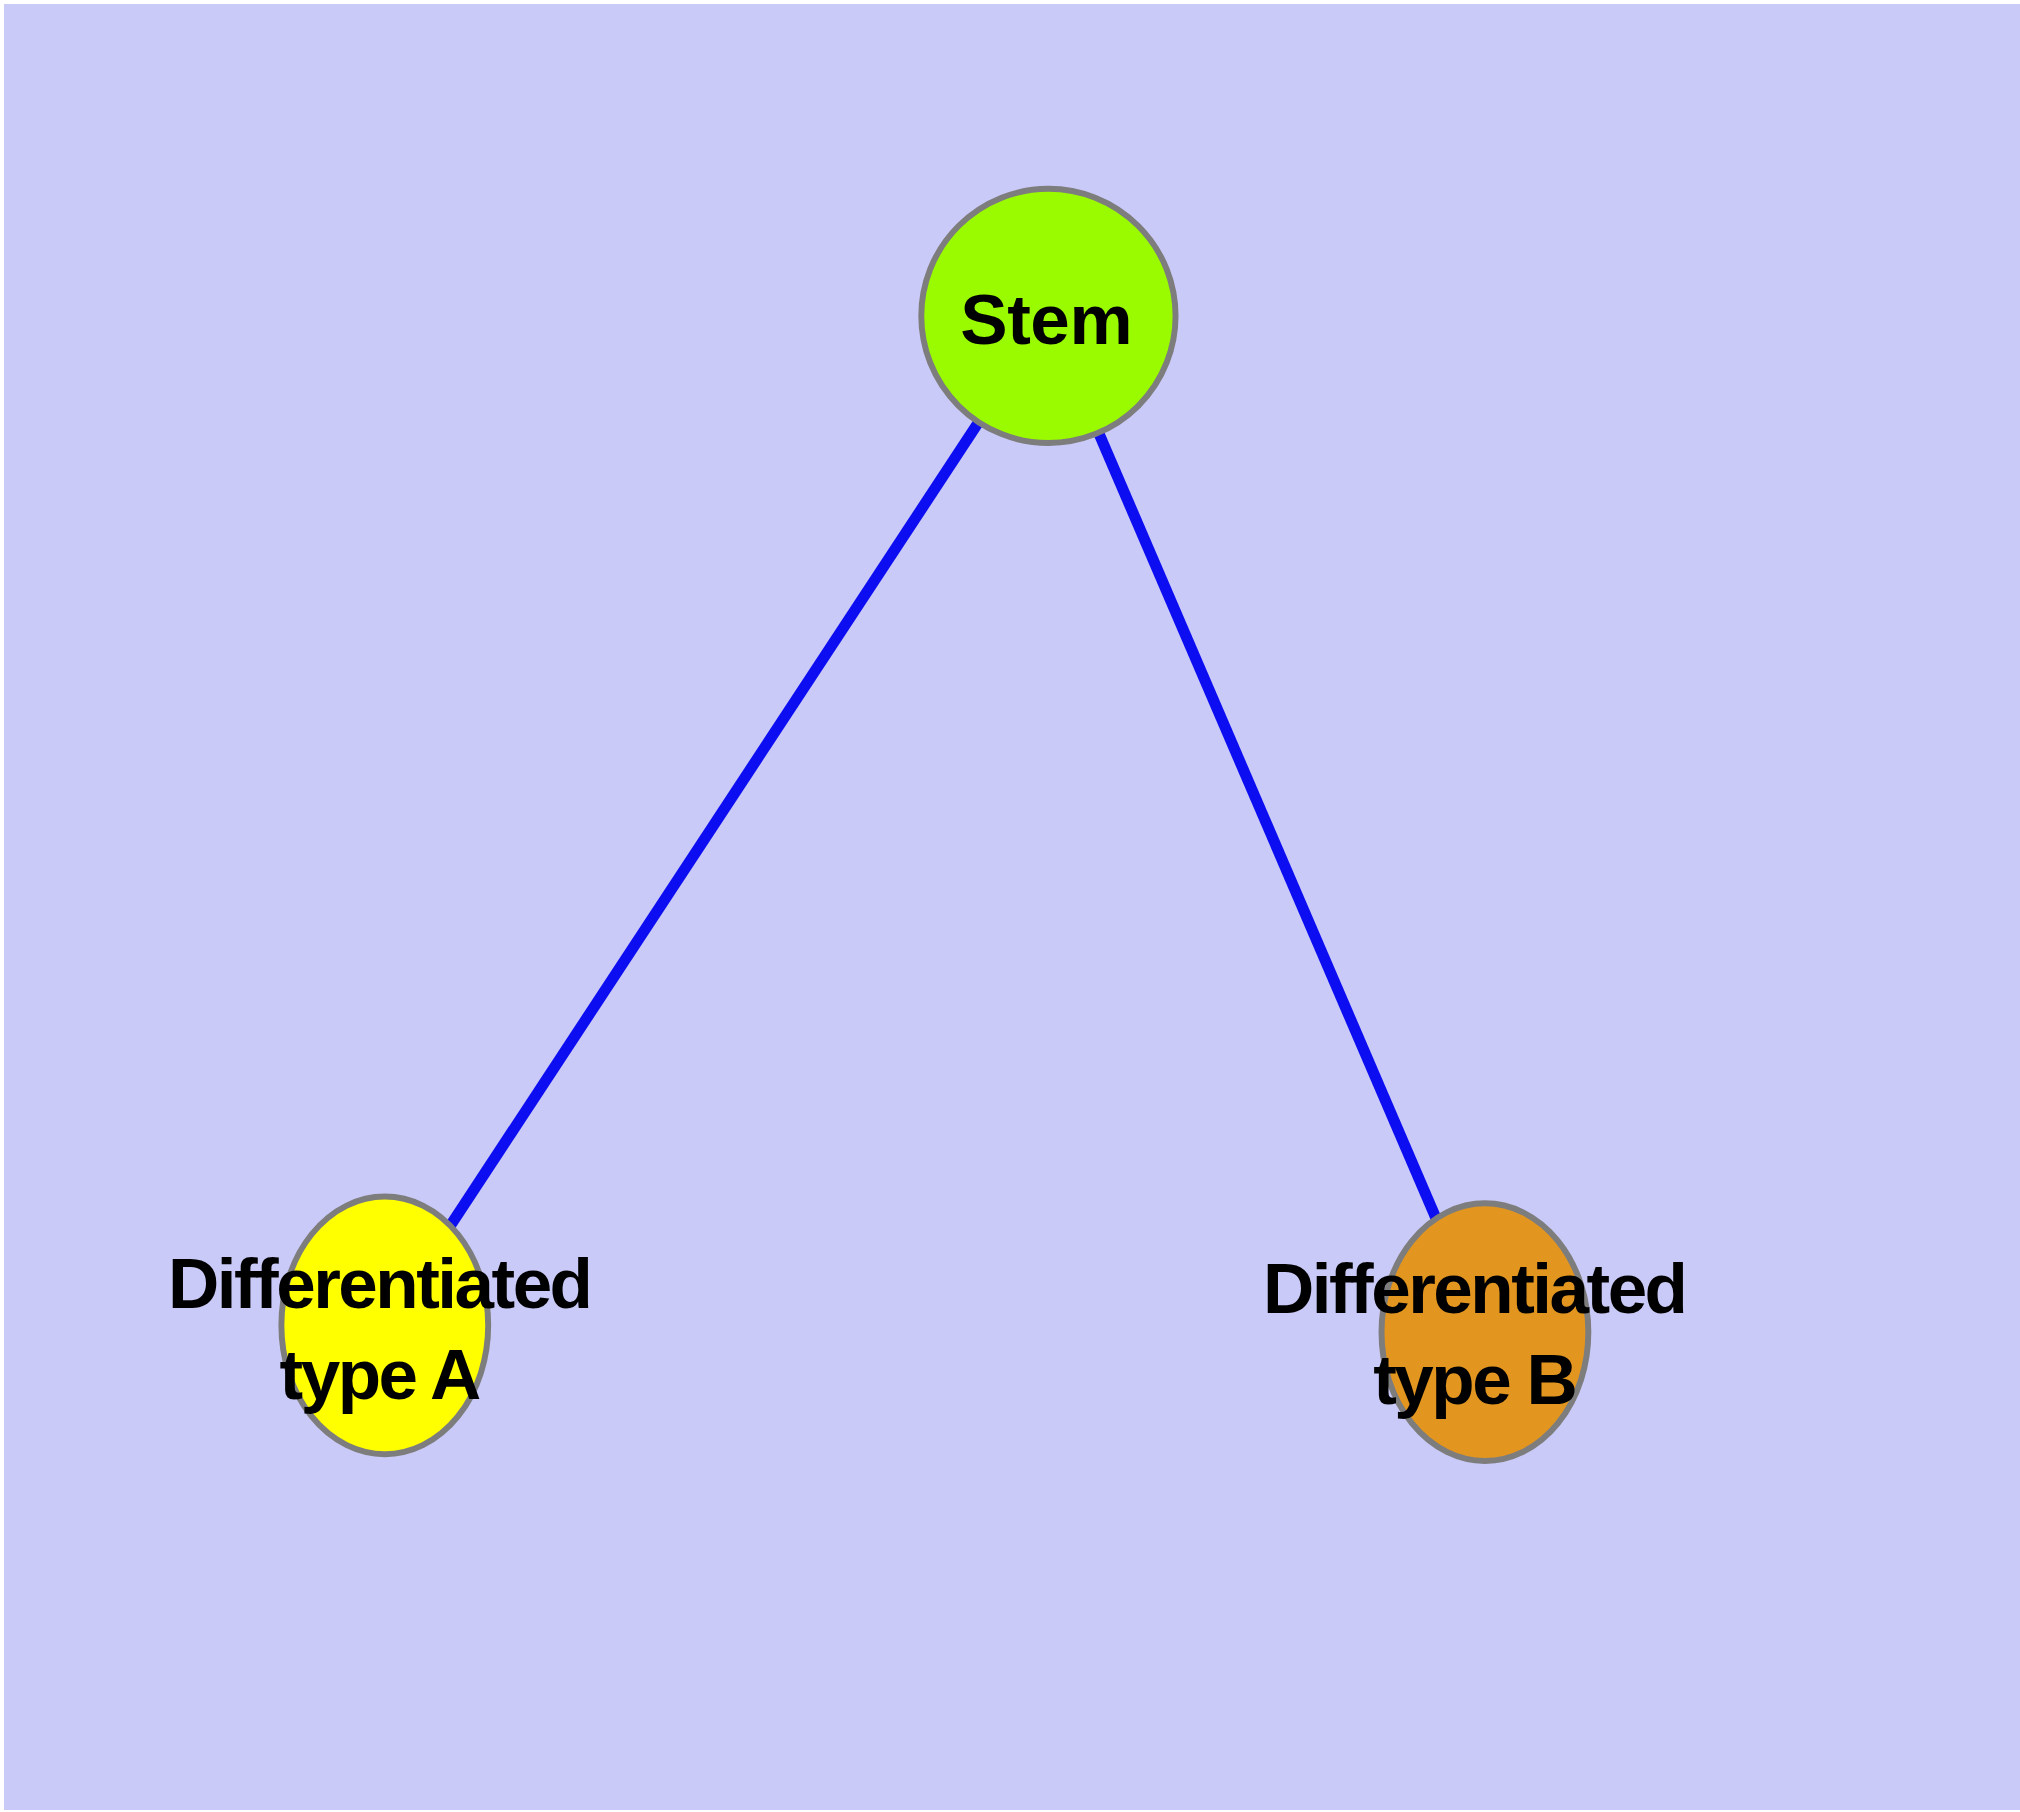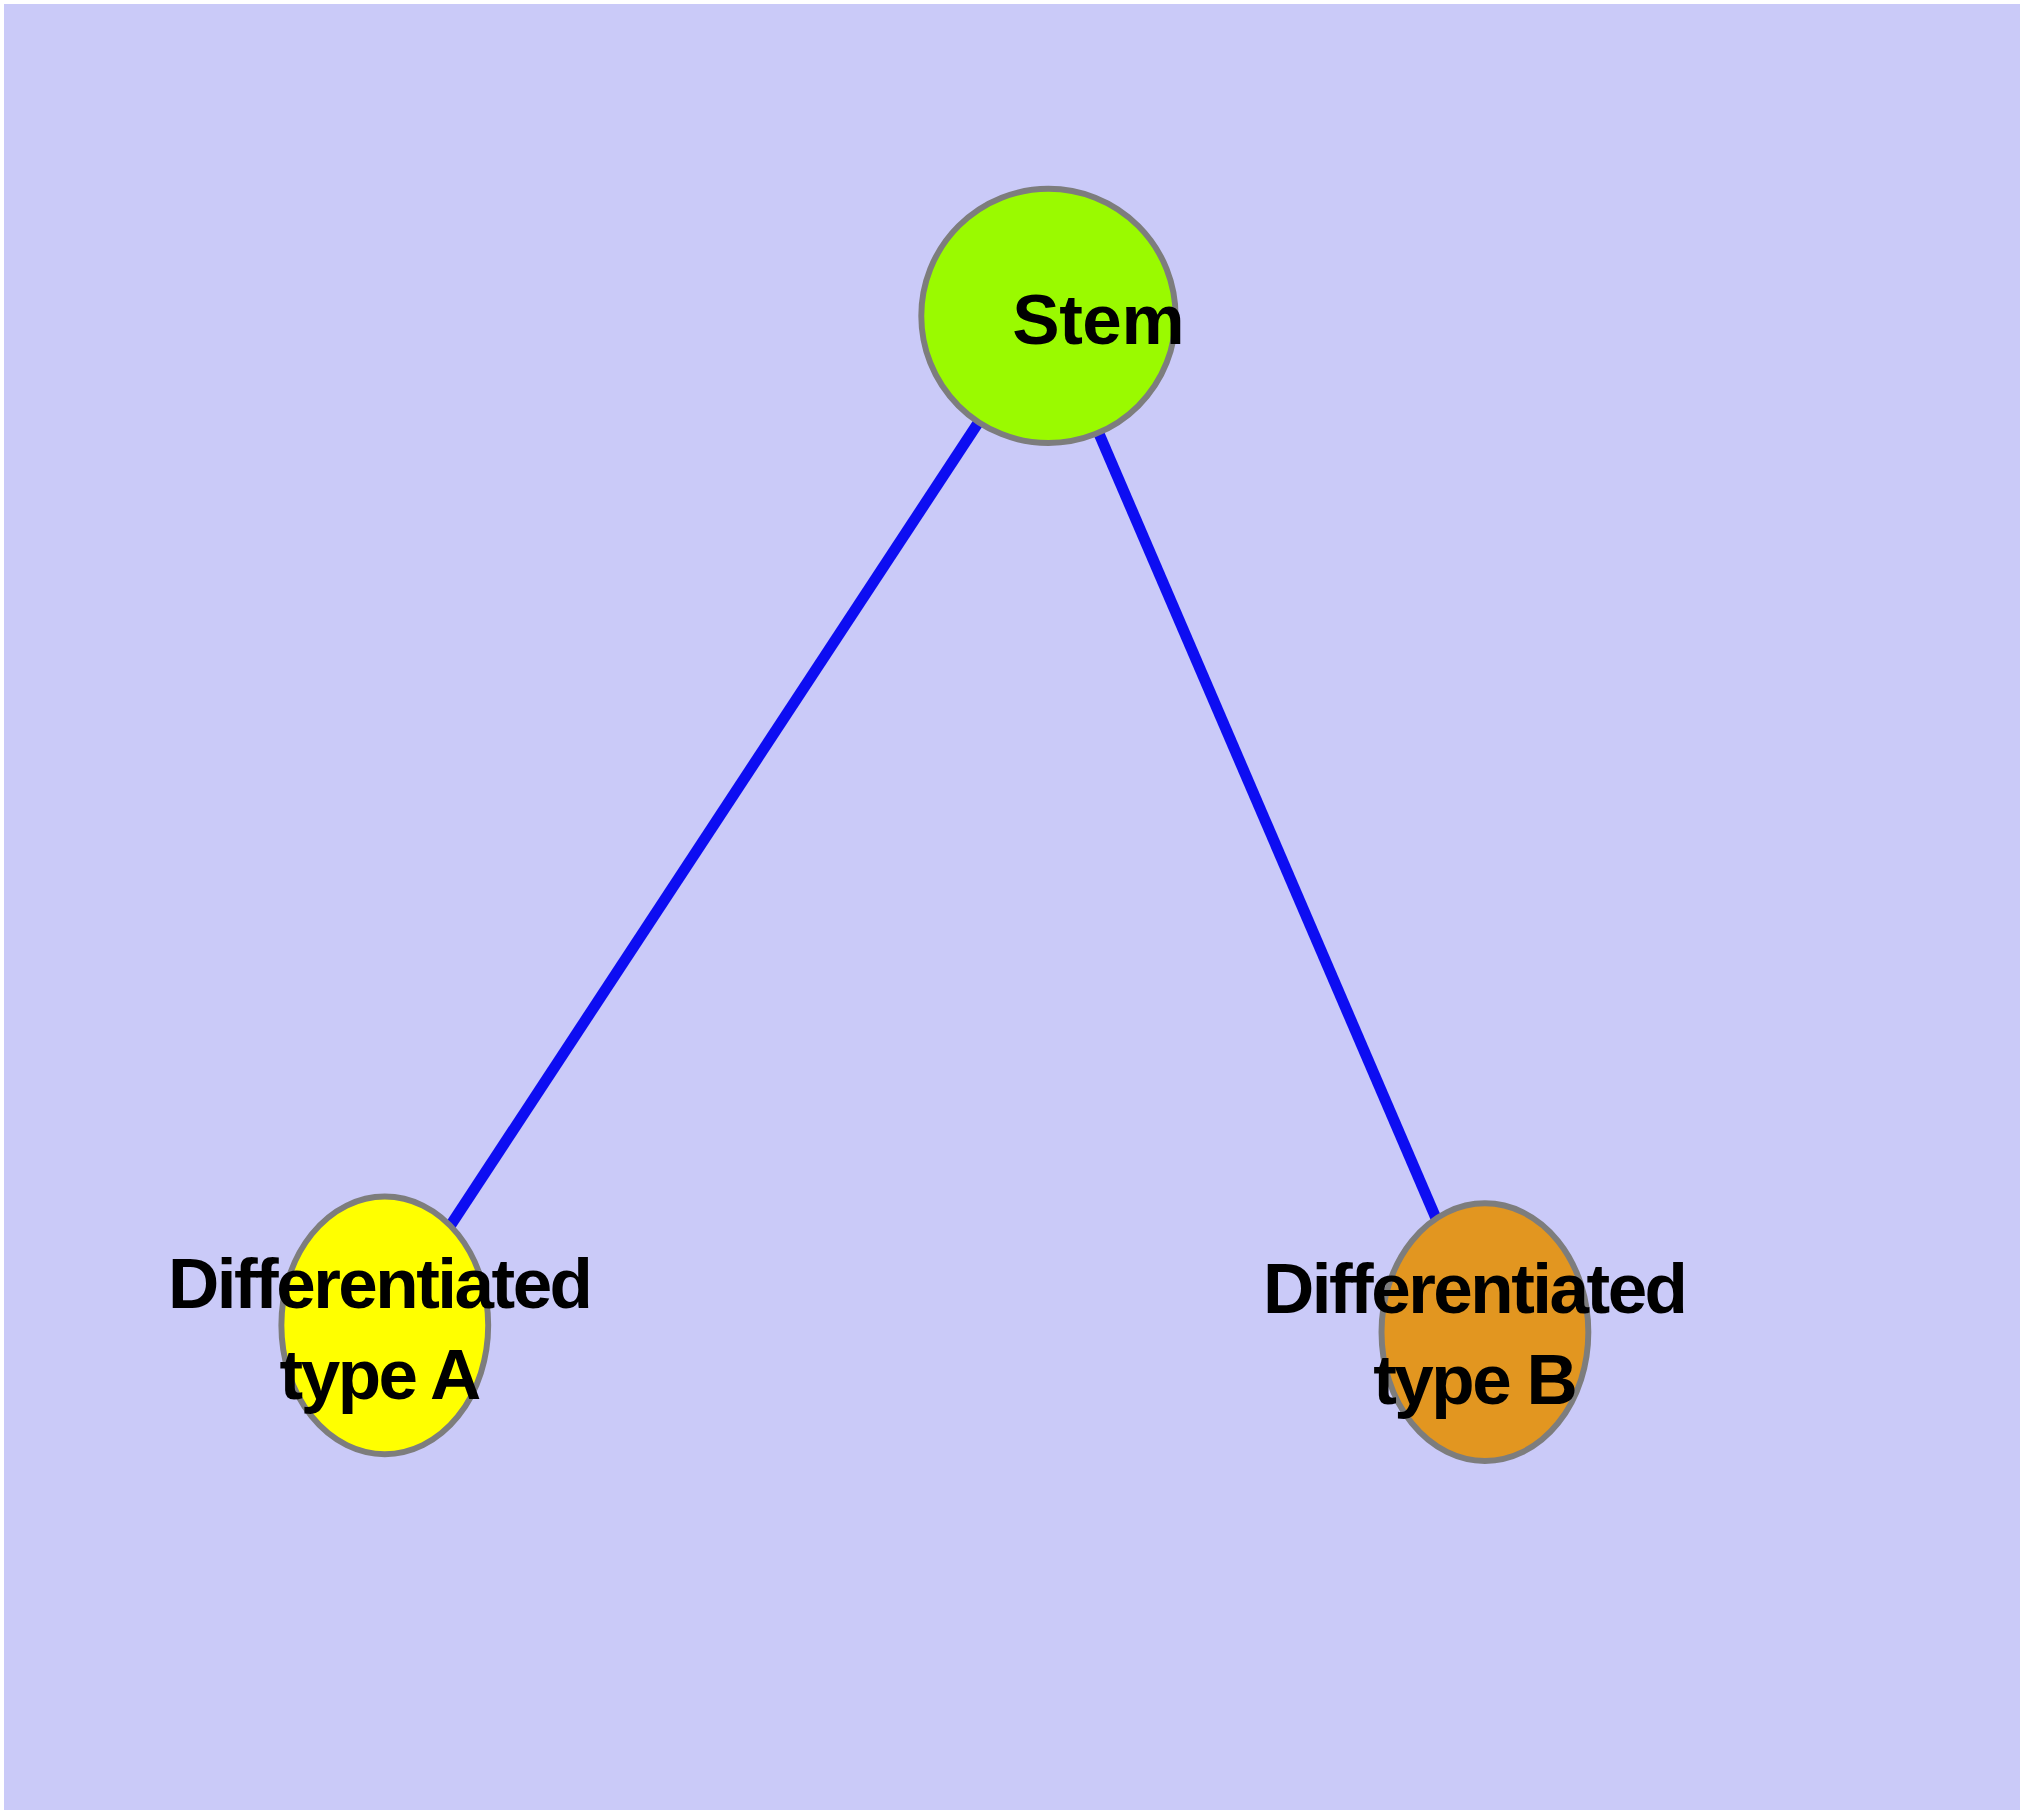--- a/index.html
+++ b/index.html
@@ -55,21 +55,21 @@
     <svg class="diagram-svg" viewBox="0 0 2379 2130">
 
       <line x1="1232" y1="368" x2="449" y2="1559" stroke-width="13" stroke="#0d0df2"></line>
       <line x1="1232" y1="368" x2="1747" y2="1567" stroke-width="13" stroke="#0d0df2"></line>
 
       <circle class="node-shape" cx="1232" cy="368" r="150" stroke-width="7" fill="#9afa00" stroke="#7d7d7d"></circle>
       <ellipse class="node-shape" cx="449" cy="1559" rx="122" ry="152" stroke-width="7" fill="#ffff00" stroke="#7d7d7d"></ellipse>
       <ellipse class="node-shape" cx="1747" cy="1567" rx="122" ry="152" stroke-width="7" fill="#e29620" stroke="#7d7d7d"></ellipse>
     </svg>
 
-    <div class="node-label single" style="left: 1094px; top: 315px; color: rgb(0, 0, 0);">Stem</div>
+    <div class="node-label single" style="left: 1042px; top: 315px; color: rgb(0, 0, 0);">Stem</div>
 
     <div class="node-label" style="left: 375px; top: 1326px; color: rgb(0, 0, 0);">Differentiated
 type A</div>
 
     <div class="node-label" style="left: 1470px; top: 1331px; color: rgb(0, 0, 0);">Differentiated
 type B</div>
 
   </div>
 </div>
 

